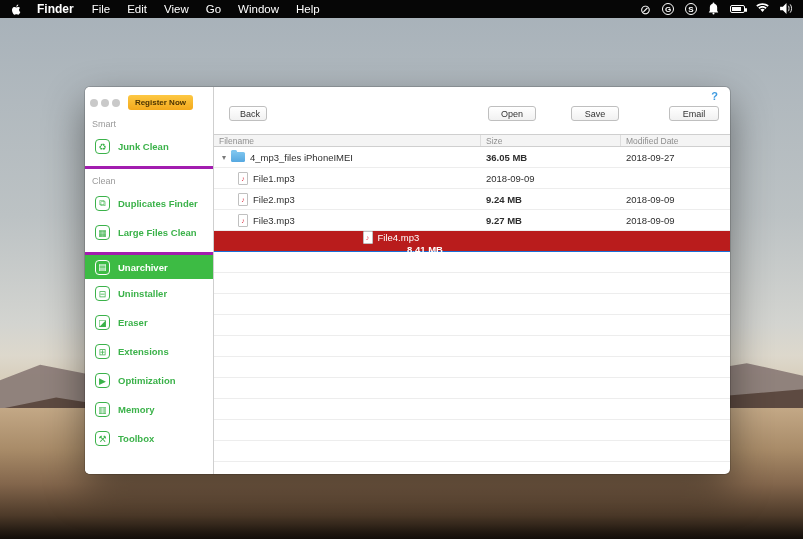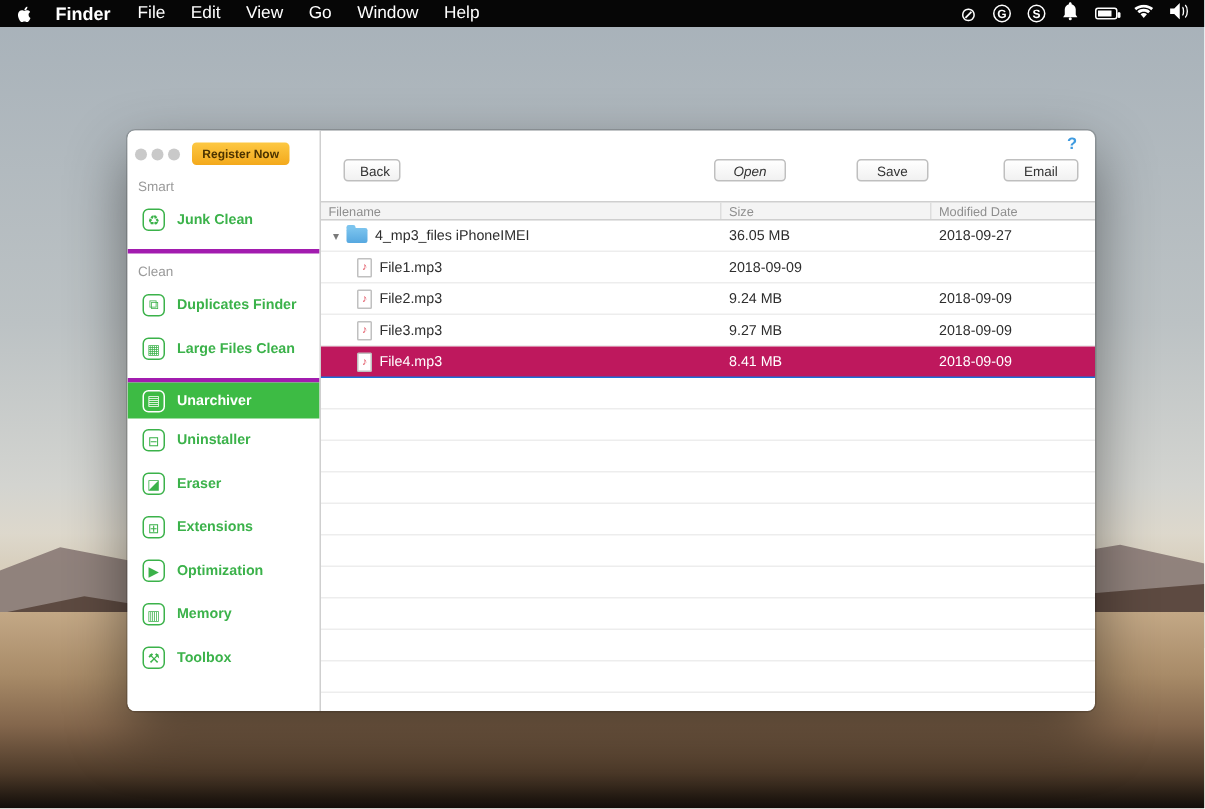--- a/index.html
+++ b/index.html
@@ -52,41 +52,41 @@
   .sb-item.selected .sb-icon { border-color:#fff; color:#fff; }
   .sb-item.selected .sb-text { color:#fff; }
 
   
   .main { flex:1; border-left:1px solid #cfcfcf; display:flex; flex-direction:column; min-width:0; }
   .toolbar { position:relative; height:47px; flex:none; }
   .btn { position:absolute; top:19px; height:15px; font-size:9px; color:#333;
     background:linear-gradient(#ffffff,#f1f1f1); border:1px solid #bfbfbf; border-radius:3px;
     padding:0 10px; cursor:pointer; font-family:"Liberation Sans", sans-serif; }
   .btn.back { left:15px; width:38px; }
-  .btn.open { right:206px; width:48px;font-style:italic; }
+  .btn.open { right:194px; width:48px; }
   .btn.save { right:111px; width:48px; }
   .btn.email { right:11px; width:50px; }
   .help { position:absolute; right:12px; top:3px; color:#3f9be0; font-size:11px; font-weight:700; cursor:pointer; }
 
   .thead { display:flex; height:13px; flex:none; align-items:center; background:#f4f4f4;
     border-top:1px solid #cfcfcf; border-bottom:1px solid #cfcfcf; font-size:8.5px; color:#8e8e8e; }
   .th { height:100%; display:flex; align-items:center; padding-left:5px; }
   .th.c0 { width:267px; border-right:1px solid #dddddd;text-align:center; }
   .th.c1 { width:140px; border-right:1px solid #dddddd; }
   .th.c2 { flex:1; }
 
   .tbody { flex:1; display:flex; flex-direction:column; overflow:hidden; }
   .tr { display:flex; height:21px; flex:none; align-items:center; border-bottom:1px solid #ededed;
     font-size:9.5px; color:#2e2e2e; }
-  .tr.selected { background:#be185d; color:#fff; border-bottom-color:#1a6fd8; }
+  .tr.selected { background:#b91c1c; color:#fff; border-bottom-color:#1a6fd8;flex-direction:column; }
   .td { height:100%; display:flex; align-items:center; padding-left:5px; }
   .td.c0 { width:267px; gap:5px; }
   .td.c0.folder { padding-left:8px; }
   .td.c0.child { padding-left:24px; }
-  .td.c1 { width:140px; }
+  .td.c1 { width:140px;font-weight:bold; }
   .td.c2 { flex:1; }
   .disclosure { color:#7a7a7a; font-size:8px; }
   .folder-ic { width:14px; height:10px; border-radius:1.5px; position:relative; flex:none;
     background:linear-gradient(#7cc4ee,#56a8e0); }
   .folder-ic::before { content:''; position:absolute; top:-2px; left:0; width:6px; height:3px;
     border-radius:1.5px 1.5px 0 0; background:#7cc4ee; }
   .mp3-ic { width:10px; height:13px; background:#fff; border:1px solid #c0c0c0; border-radius:1px;
     display:flex; align-items:center; justify-content:center; flex:none; }
   .mp3-ic .note { color:#e04a5a; font-size:7px; line-height:1; }
 </style>

